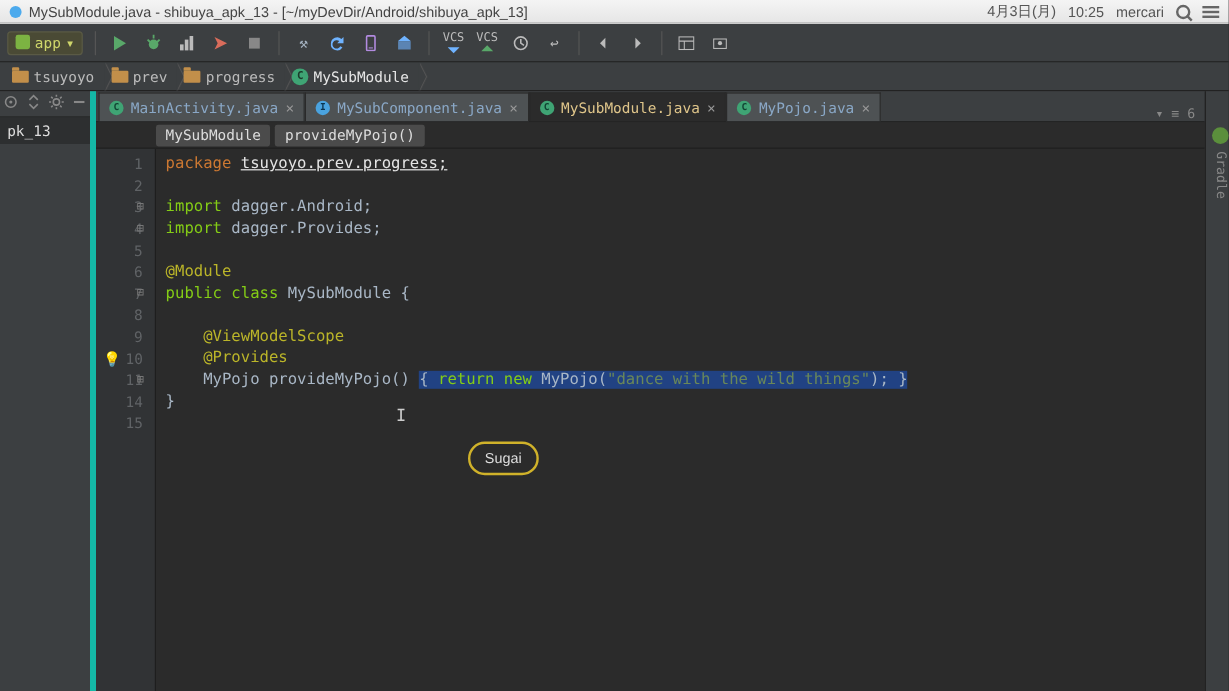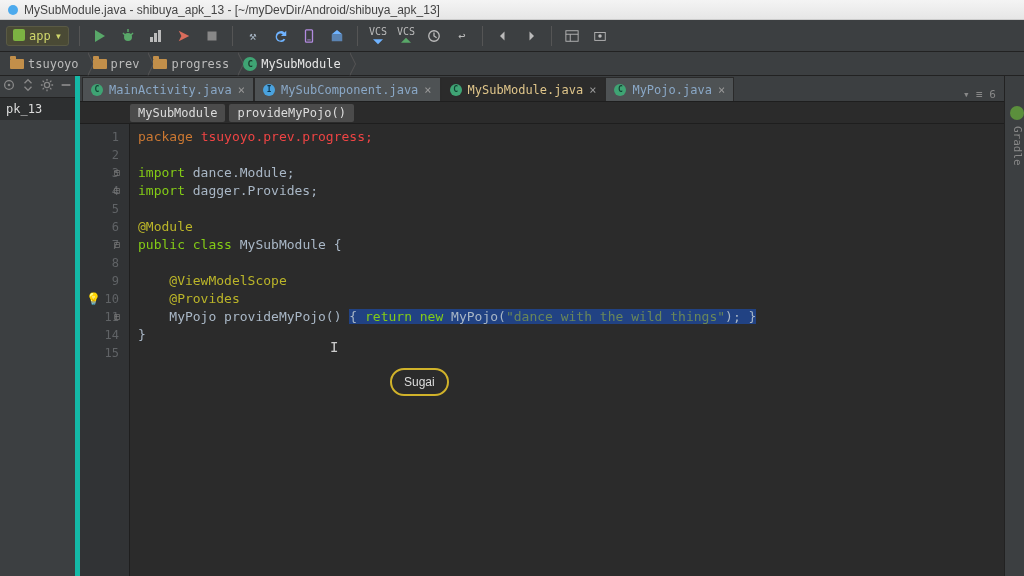--- a/index.html
+++ b/index.html
@@ -175,21 +175,21 @@
     background:#2b2b2b;
     padding:4px 0 0 8px;
     line-height:18px;
     font-size:13px;
     color:#a9b7c6;
     white-space:pre;
     position:relative;
   }
   .kw-pkg { color:#cc7832; }
   .kw    { color:#84cc16; }
-  .pkgpath { color:#ef4444; }
+  .pkgpath { color:#e5e5e5;text-decoration:underline; }
   .anno  { color:#bbb529; }
   .cls   { color:#a9b7c6; }
   .str   { color:#6a8759; }
   .sel   { background:#214283; }
 
   
   .sugai {
     position:absolute;
     left:260px; top:244px;
     border:2px solid #d0b22a;
@@ -220,20 +220,31 @@
     font-size:11px;
   }
   .rstrip .gicon{ width:14px;height:14px;background:#5b8f3c;border-radius:50%; margin-bottom:6px; writing-mode:horizontal-tb;}
 </style>
 </head>
 <body>
 
 <div class="titlebar">
   <span class="icon-dot"></span>
   <span class="title">MySubModule.java - shibuya_apk_13 - [~/myDevDir/Android/shibuya_apk_13]</span>
+  <div class="rightinfo">
+    <span>4月3日(月)</span>
+    <span>10:25</span>
+    <span>mercari</span>
+    <span class="mag"></span>
+    <span class="ham">
+        <span></span>
+        <span></span>
+        <span></span>
+      </span>
+  </div>
 </div>
 
 <div class="toolbar">
   <span class="module-badge">
     <span class="mi"></span>
     <span>app</span>
     <span>▾</span>
   </span>
   <span class="tb-sep"></span>
   <span class="tb-btn run-play">
@@ -429,21 +440,21 @@
 <div>14</div>
 <div>15</div>
         <span class="fold" style="top:40px;">⊟</span>
         <span class="fold" style="top:58px;">⊟</span>
         <span class="fold" style="top:112px;">⊟</span>
         <span class="bulb" style="top:166px;">💡</span>
         <span class="fold" style="top:184px;">⊞</span>
       </div>
       <div class="code"><span class="kw-pkg">package</span> <span class="pkgpath">tsuyoyo.prev.progress;</span>
 
-<span class="kw">import</span> <span>dance.Module;</span>
+<span class="kw">import</span> <span>dagger.Android;</span>
 <span class="kw">import</span> <span>dagger.Provides;</span>
 
 <span class="anno">@Module</span>
 <span class="kw">public</span> <span class="kw">class</span> <span class="cls">MySubModule</span> {
 
     <span class="anno">@ViewModelScope</span>
     <span class="anno">@Provides</span>
     <span>MyPojo</span> <span>provideMyPojo()</span> <span class="sel"><span>{ </span><span class="kw">return</span> <span class="kw">new</span> <span>MyPojo</span>(<span class="str">"dance with the wild things"</span><span>); }</span></span>
 }
         <span class="ibeam" style="left:200px; top:214px;">𝙸</span>

